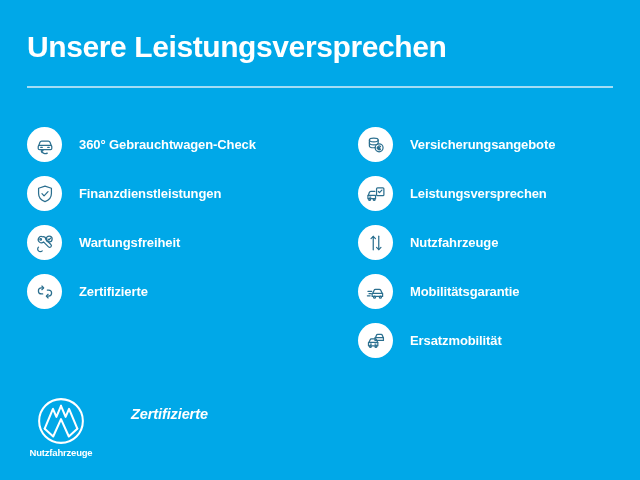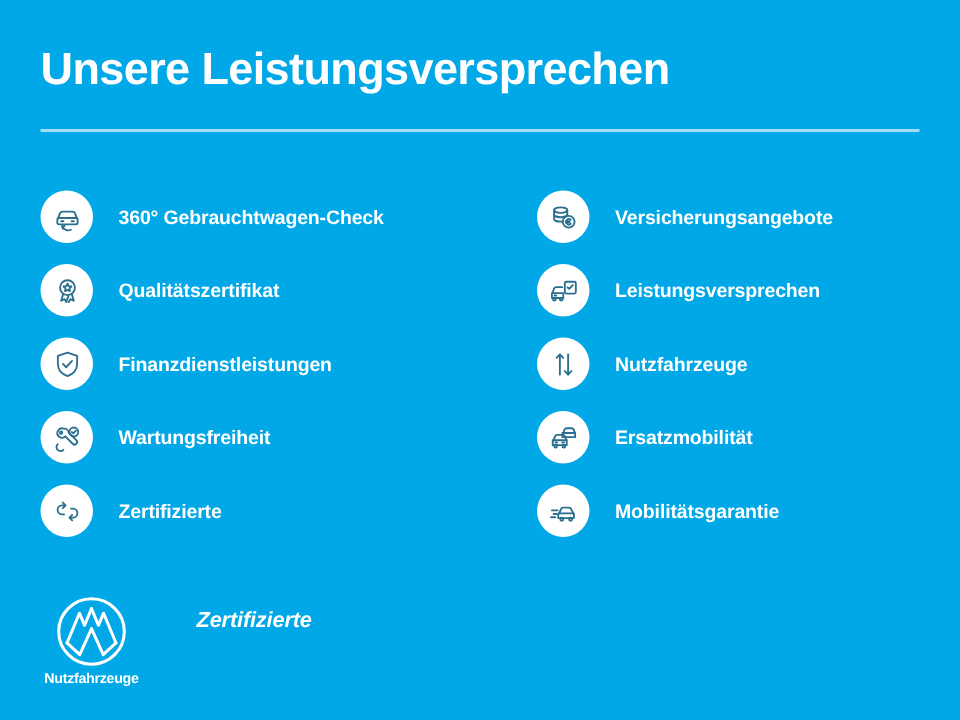--- a/index.html
+++ b/index.html
@@ -145,31 +145,20 @@
             <rect x="4.6" y="12.4" width="14.8" height="4.6" rx="1.3"></rect>
             <line x1="7.4" y1="14.7" x2="9" y2="14.7"></line>
             <line x1="15" y1="14.7" x2="16.6" y2="14.7"></line>
             <path d="M8.2 18.5a4.6 4.6 0 0 0 6.3 2.4"></path>
             <path d="M8.8 20.2l-0.9-1.8 2-0.2"></path>
           </svg>
         </span>
         <span class="promise-label">360° Gebrauchtwagen-Check</span>
       </div>
 
-      <div class="promise-row">
-        <span class="icon-badge">
-          <svg viewBox="0 0 24 24" fill="none" stroke="#2b6f8f" stroke-width="1.35" stroke-linecap="round" stroke-linejoin="round">
-            <circle cx="12" cy="9.6" r="5.4"></circle>
-            <path d="M12 6.6l0.9 1.8 2 0.3-1.45 1.4 0.35 2L12 11.15 10.2 12.1l0.35-2L9.1 8.7l2-0.3z"></path>
-            <path d="M8.9 14.1l-1.5 5 2.5-1.2 1.2 2.2 1.6-4.5"></path>
-            <path d="M15.1 14.1l1.5 5-2.5-1.2-1.2 2.2"></path>
-          </svg>
-        </span>
-        <span class="promise-label">Qualitätszertifikat</span>
-      </div>
 
       <div class="promise-row">
         <span class="icon-badge">
           <svg viewBox="0 0 24 24" fill="none" stroke="#2b6f8f" stroke-width="1.35" stroke-linecap="round" stroke-linejoin="round">
             <path d="M12 3.4l7 2.3v5.7c0 4.2-2.9 7.5-7 9-4.1-1.5-7-4.8-7-9V5.7z"></path>
             <path d="M8.7 11.6l2.3 2.4 4.3-4.6"></path>
           </svg>
         </span>
         <span class="promise-label">Finanzdienstleistungen</span>
       </div>
@@ -236,51 +225,51 @@
       <div class="promise-row">
         <span class="icon-badge">
           <svg viewBox="0 0 24 24" fill="none" stroke="#2b6f8f" stroke-width="1.35" stroke-linecap="round" stroke-linejoin="round">
             <line x1="9" y1="19.4" x2="9" y2="4.8"></line>
             <path d="M6.6 7.2L9 4.7l2.4 2.5"></path>
             <line x1="15" y1="4.6" x2="15" y2="19.2"></line>
             <path d="M12.6 16.8L15 19.3l2.4-2.5"></path>
           </svg>
         </span>
         <span class="promise-label">Nutzfahrzeuge</span>
+      </div>
+
+      <div class="promise-row">
+        <span class="icon-badge">
+          <svg viewBox="0 0 24 24" fill="none" stroke="#2b6f8f" stroke-width="1.35" stroke-linecap="round" stroke-linejoin="round">
+            <path d="M8.6 13.4l1.2-3.1a1.8 1.8 0 0 1 1.7-1.1h4.1a1.8 1.8 0 0 1 1.6 1l1.5 3.2"></path>
+            <path d="M7.8 13.4h11.4v3.4H7.8z"></path>
+            <circle cx="10.4" cy="17.6" r="1.1"></circle>
+            <circle cx="16.8" cy="17.6" r="1.1"></circle>
+            <line x1="3.2" y1="11.2" x2="7.4" y2="11.2"></line>
+            <line x1="4.4" y1="13.8" x2="6.8" y2="13.8"></line>
+            <line x1="2.6" y1="16.2" x2="5.6" y2="16.2"></line>
+          </svg>
+        </span>
+        <span class="promise-label">Mobilitätsgarantie</span>
       </div>
 
       <div class="promise-row">
         <span class="icon-badge">
           <svg viewBox="0 0 24 24" fill="none" stroke="#2b6f8f" stroke-width="1.35" stroke-linecap="round" stroke-linejoin="round">
             <path d="M11.4 8.4l1-2.5a1.6 1.6 0 0 1 1.5-1h3.6a1.6 1.6 0 0 1 1.5 1l1 2.5"></path>
             <path d="M10.9 8.4h9.2v3h-9.2z"></path>
             <path d="M4.4 13.6l1.1-2.8a1.7 1.7 0 0 1 1.6-1.1h4a1.7 1.7 0 0 1 1.6 1.1l1.1 2.8"></path>
             <path d="M3.8 13.6h10.2v3.6H3.8z"></path>
             <line x1="5.8" y1="15.3" x2="7" y2="15.3"></line>
             <line x1="10.8" y1="15.3" x2="12" y2="15.3"></line>
             <circle cx="5.9" cy="18" r="1"></circle>
             <circle cx="11.9" cy="18" r="1"></circle>
           </svg>
         </span>
         <span class="promise-label">Ersatzmobilität</span>
-      </div>
-
-      <div class="promise-row">
-        <span class="icon-badge">
-          <svg viewBox="0 0 24 24" fill="none" stroke="#2b6f8f" stroke-width="1.35" stroke-linecap="round" stroke-linejoin="round">
-            <path d="M8.6 13.4l1.2-3.1a1.8 1.8 0 0 1 1.7-1.1h4.1a1.8 1.8 0 0 1 1.6 1l1.5 3.2"></path>
-            <path d="M7.8 13.4h11.4v3.4H7.8z"></path>
-            <circle cx="10.4" cy="17.6" r="1.1"></circle>
-            <circle cx="16.8" cy="17.6" r="1.1"></circle>
-            <line x1="3.2" y1="11.2" x2="7.4" y2="11.2"></line>
-            <line x1="4.4" y1="13.8" x2="6.8" y2="13.8"></line>
-            <line x1="2.6" y1="16.2" x2="5.6" y2="16.2"></line>
-          </svg>
-        </span>
-        <span class="promise-label">Mobilitätsgarantie</span>
       </div>
 
     </div>
   </div>
 
   <div class="brand-lockup">
     <div class="vw-mark">
       <span>
         <svg viewBox="0 0 64 64" fill="none" stroke="#ffffff" stroke-width="2.6" stroke-linecap="round" stroke-linejoin="round">
           <circle cx="32" cy="32" r="28"></circle>

